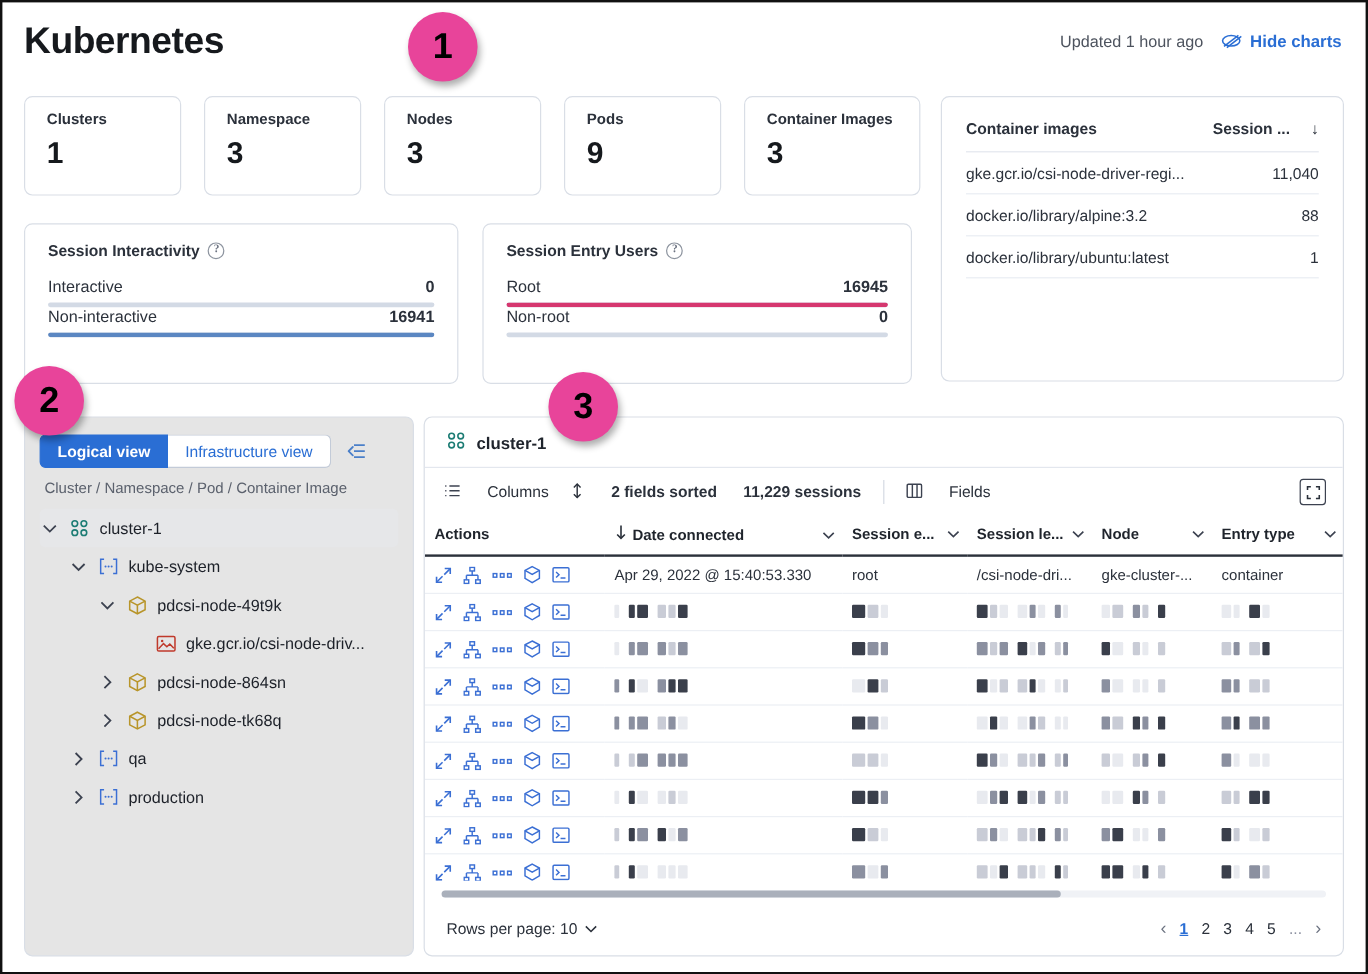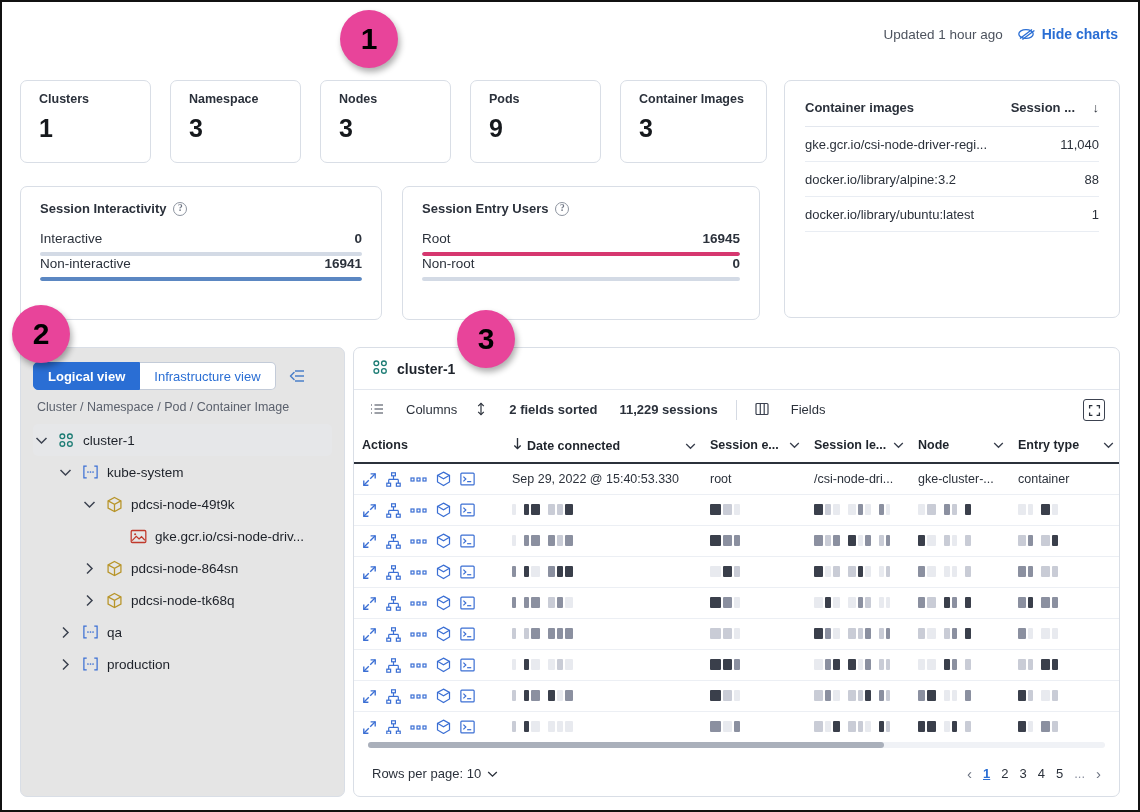--- a/index.html
+++ b/index.html
@@ -242,20 +242,21 @@
   #badge-1 { left:338px; top:8px; }
   #badge-2 { left:10px; top:303px; }
   #badge-3 { left:455px; top:308px; }
 </style>
 </head>
 <body>
 
 <div id="frame">
 
   <div class="page-head">
+    <div class="page-title">Kubernetes</div>
     <div class="head-right">
       <div class="updated-txt">Updated 1 hour ago</div>
       <div class="hide-charts">
         <span>
           <svg width="18" height="16" viewBox="0 0 18 16" fill="none" stroke="#2a6ed4" stroke-width="1.3">
             <ellipse cx="9" cy="8" rx="7.2" ry="4.4"></ellipse>
             <line x1="3" y1="12.6" x2="15" y2="3.4"></line>
             <line x1="5.4" y1="13.6" x2="17.4" y2="4.4"></line>
           </svg>
         </span>
@@ -664,21 +665,21 @@
                     </span>
                     <span>
                       <svg width="15" height="14" viewBox="0 0 16 15" fill="none" stroke="#3b6fd4" stroke-width="1.3">
                         <rect x="0.9" y="1.2" width="14.2" height="12.6" rx="1"></rect>
                         <path d="M3.6 5 L6.2 7.5 L3.6 10"></path>
                         <line x1="7.6" y1="10.4" x2="12" y2="10.4"></line>
                       </svg>
                     </span>
                   </div>
                 </td>
-                <td>Sep 29, 2022 @ 15:40:53.330</td>
+                <td>Apr 29, 2022 @ 15:40:53.330</td>
                 <td>root</td>
                 <td>/csi-node-dri...</td>
                 <td>gke-cluster-...</td>
                 <td>container</td>
               </tr>
               <tr>
                 <td>
                   <div class="act-cell">
                     <span>
                       <svg width="15" height="15" viewBox="0 0 15 15" fill="none" stroke="#3b6fd4" stroke-width="1.35">

